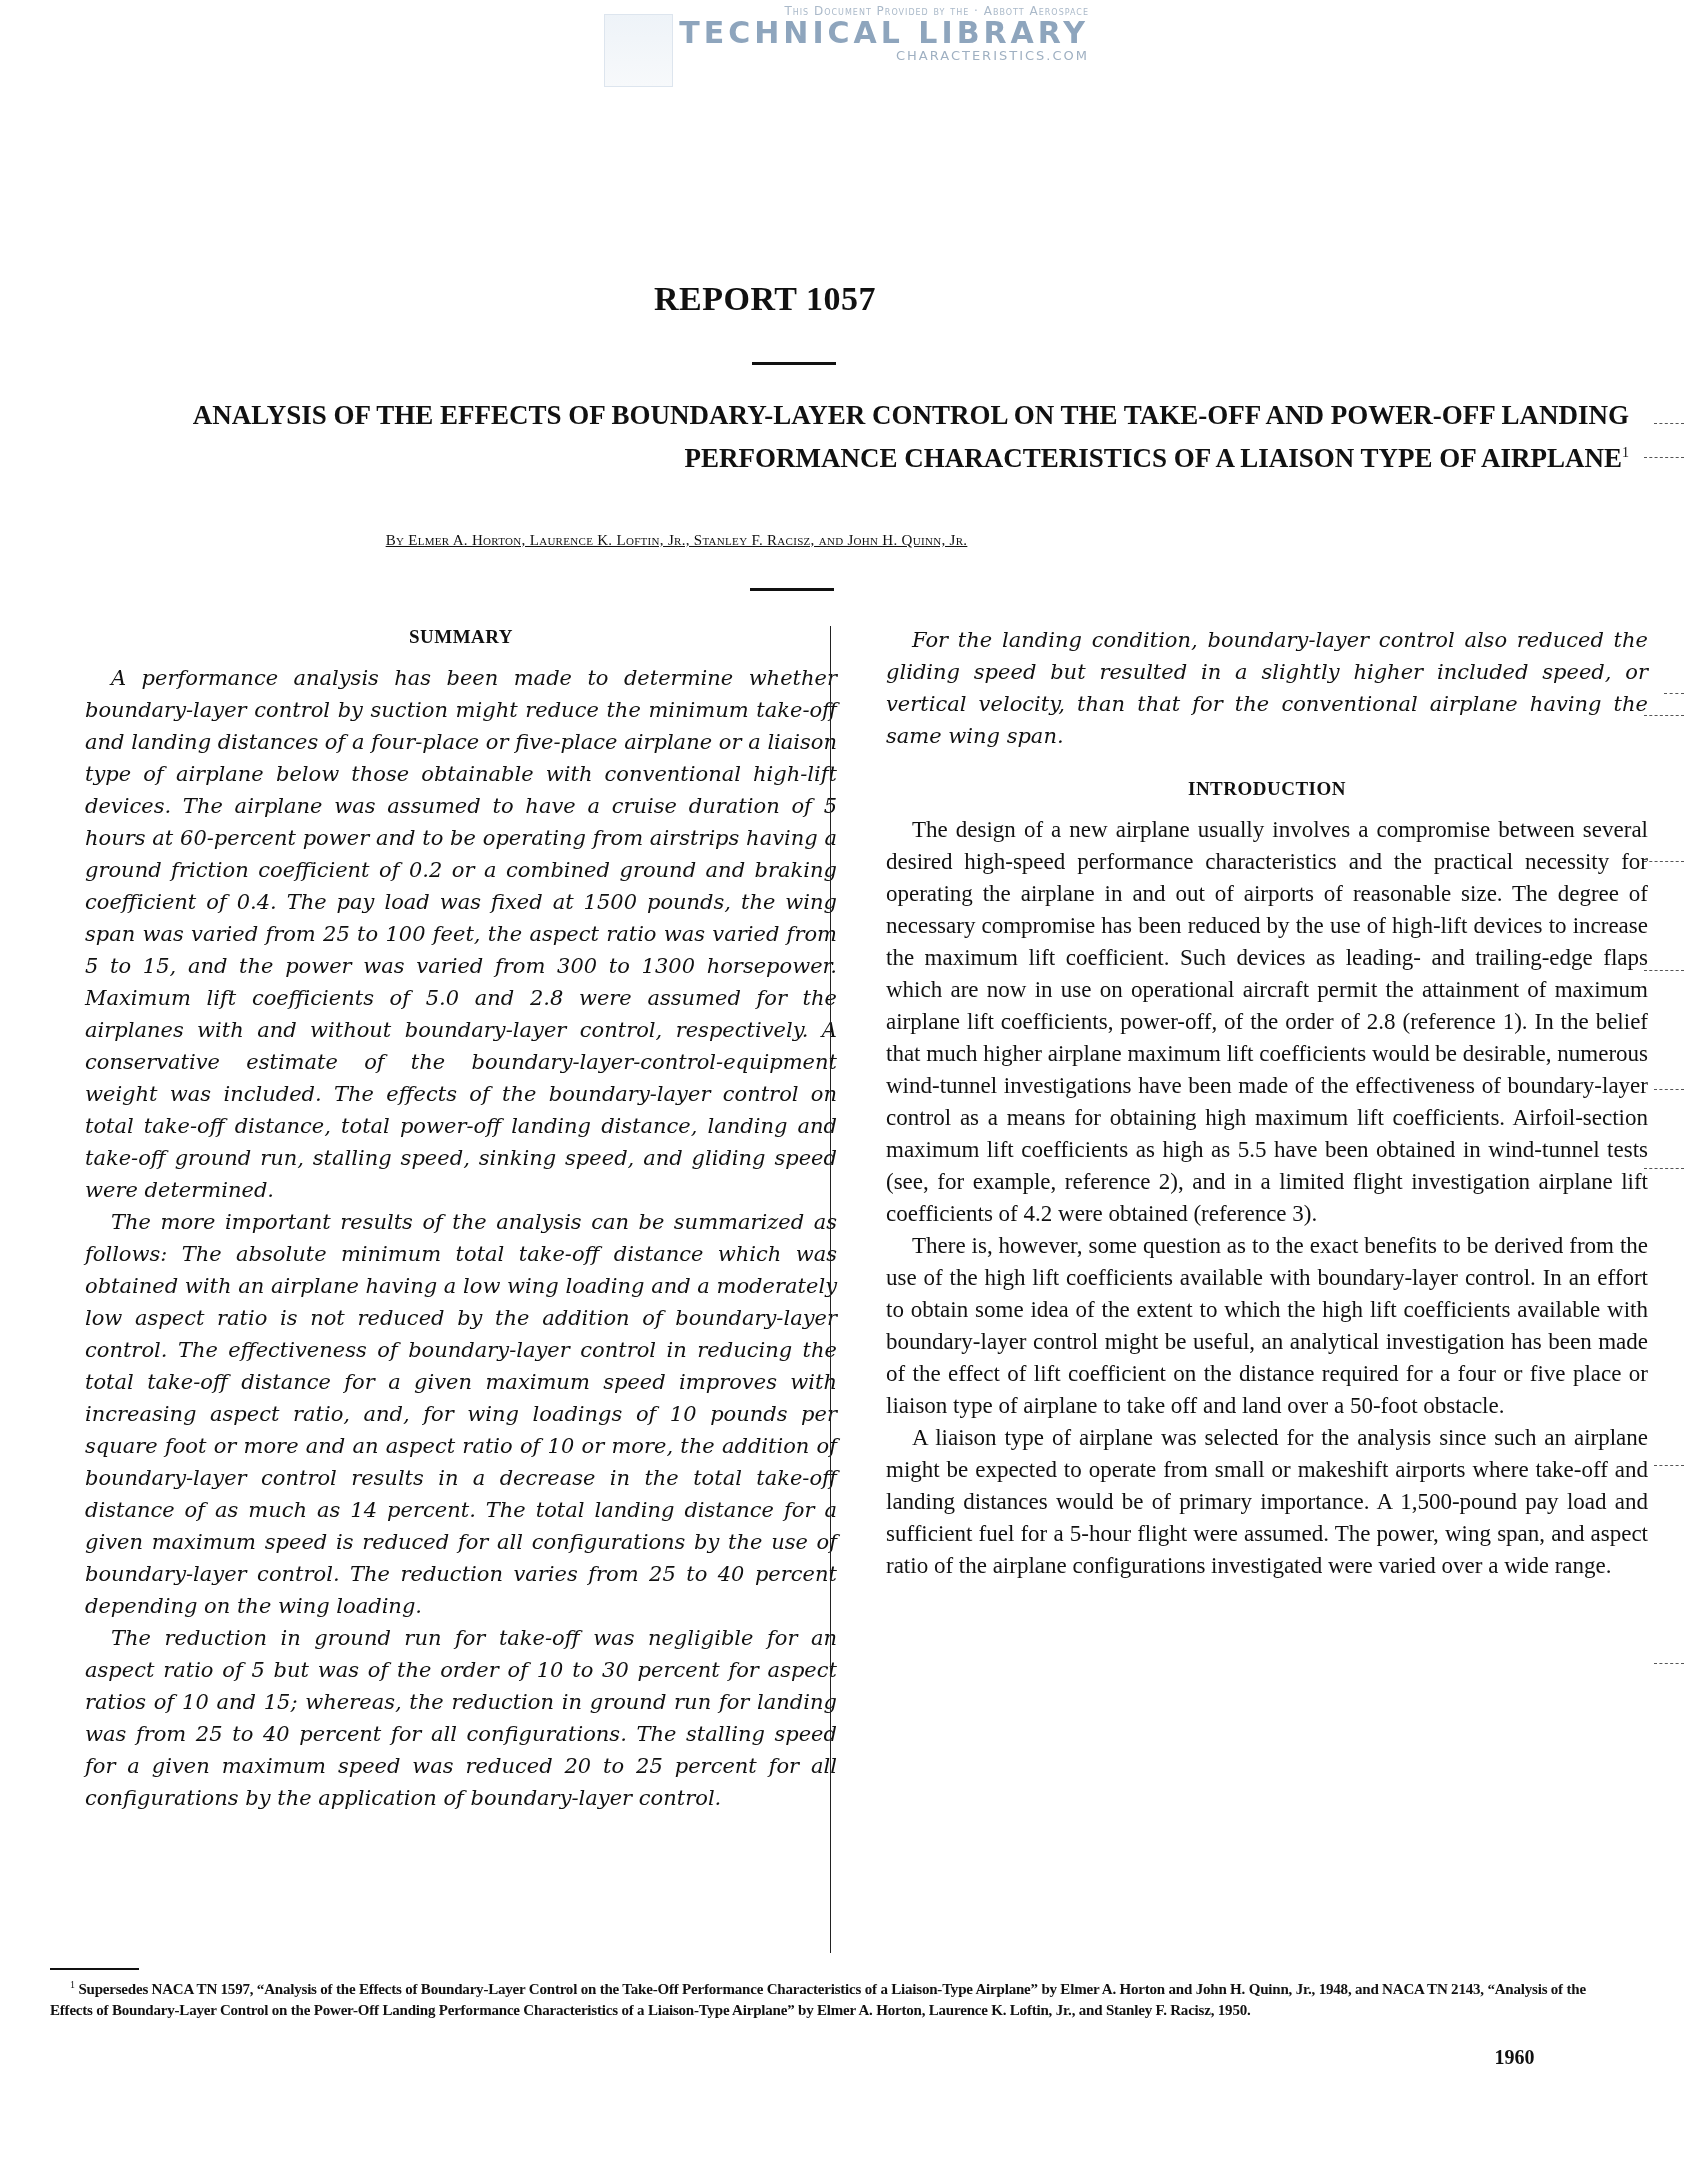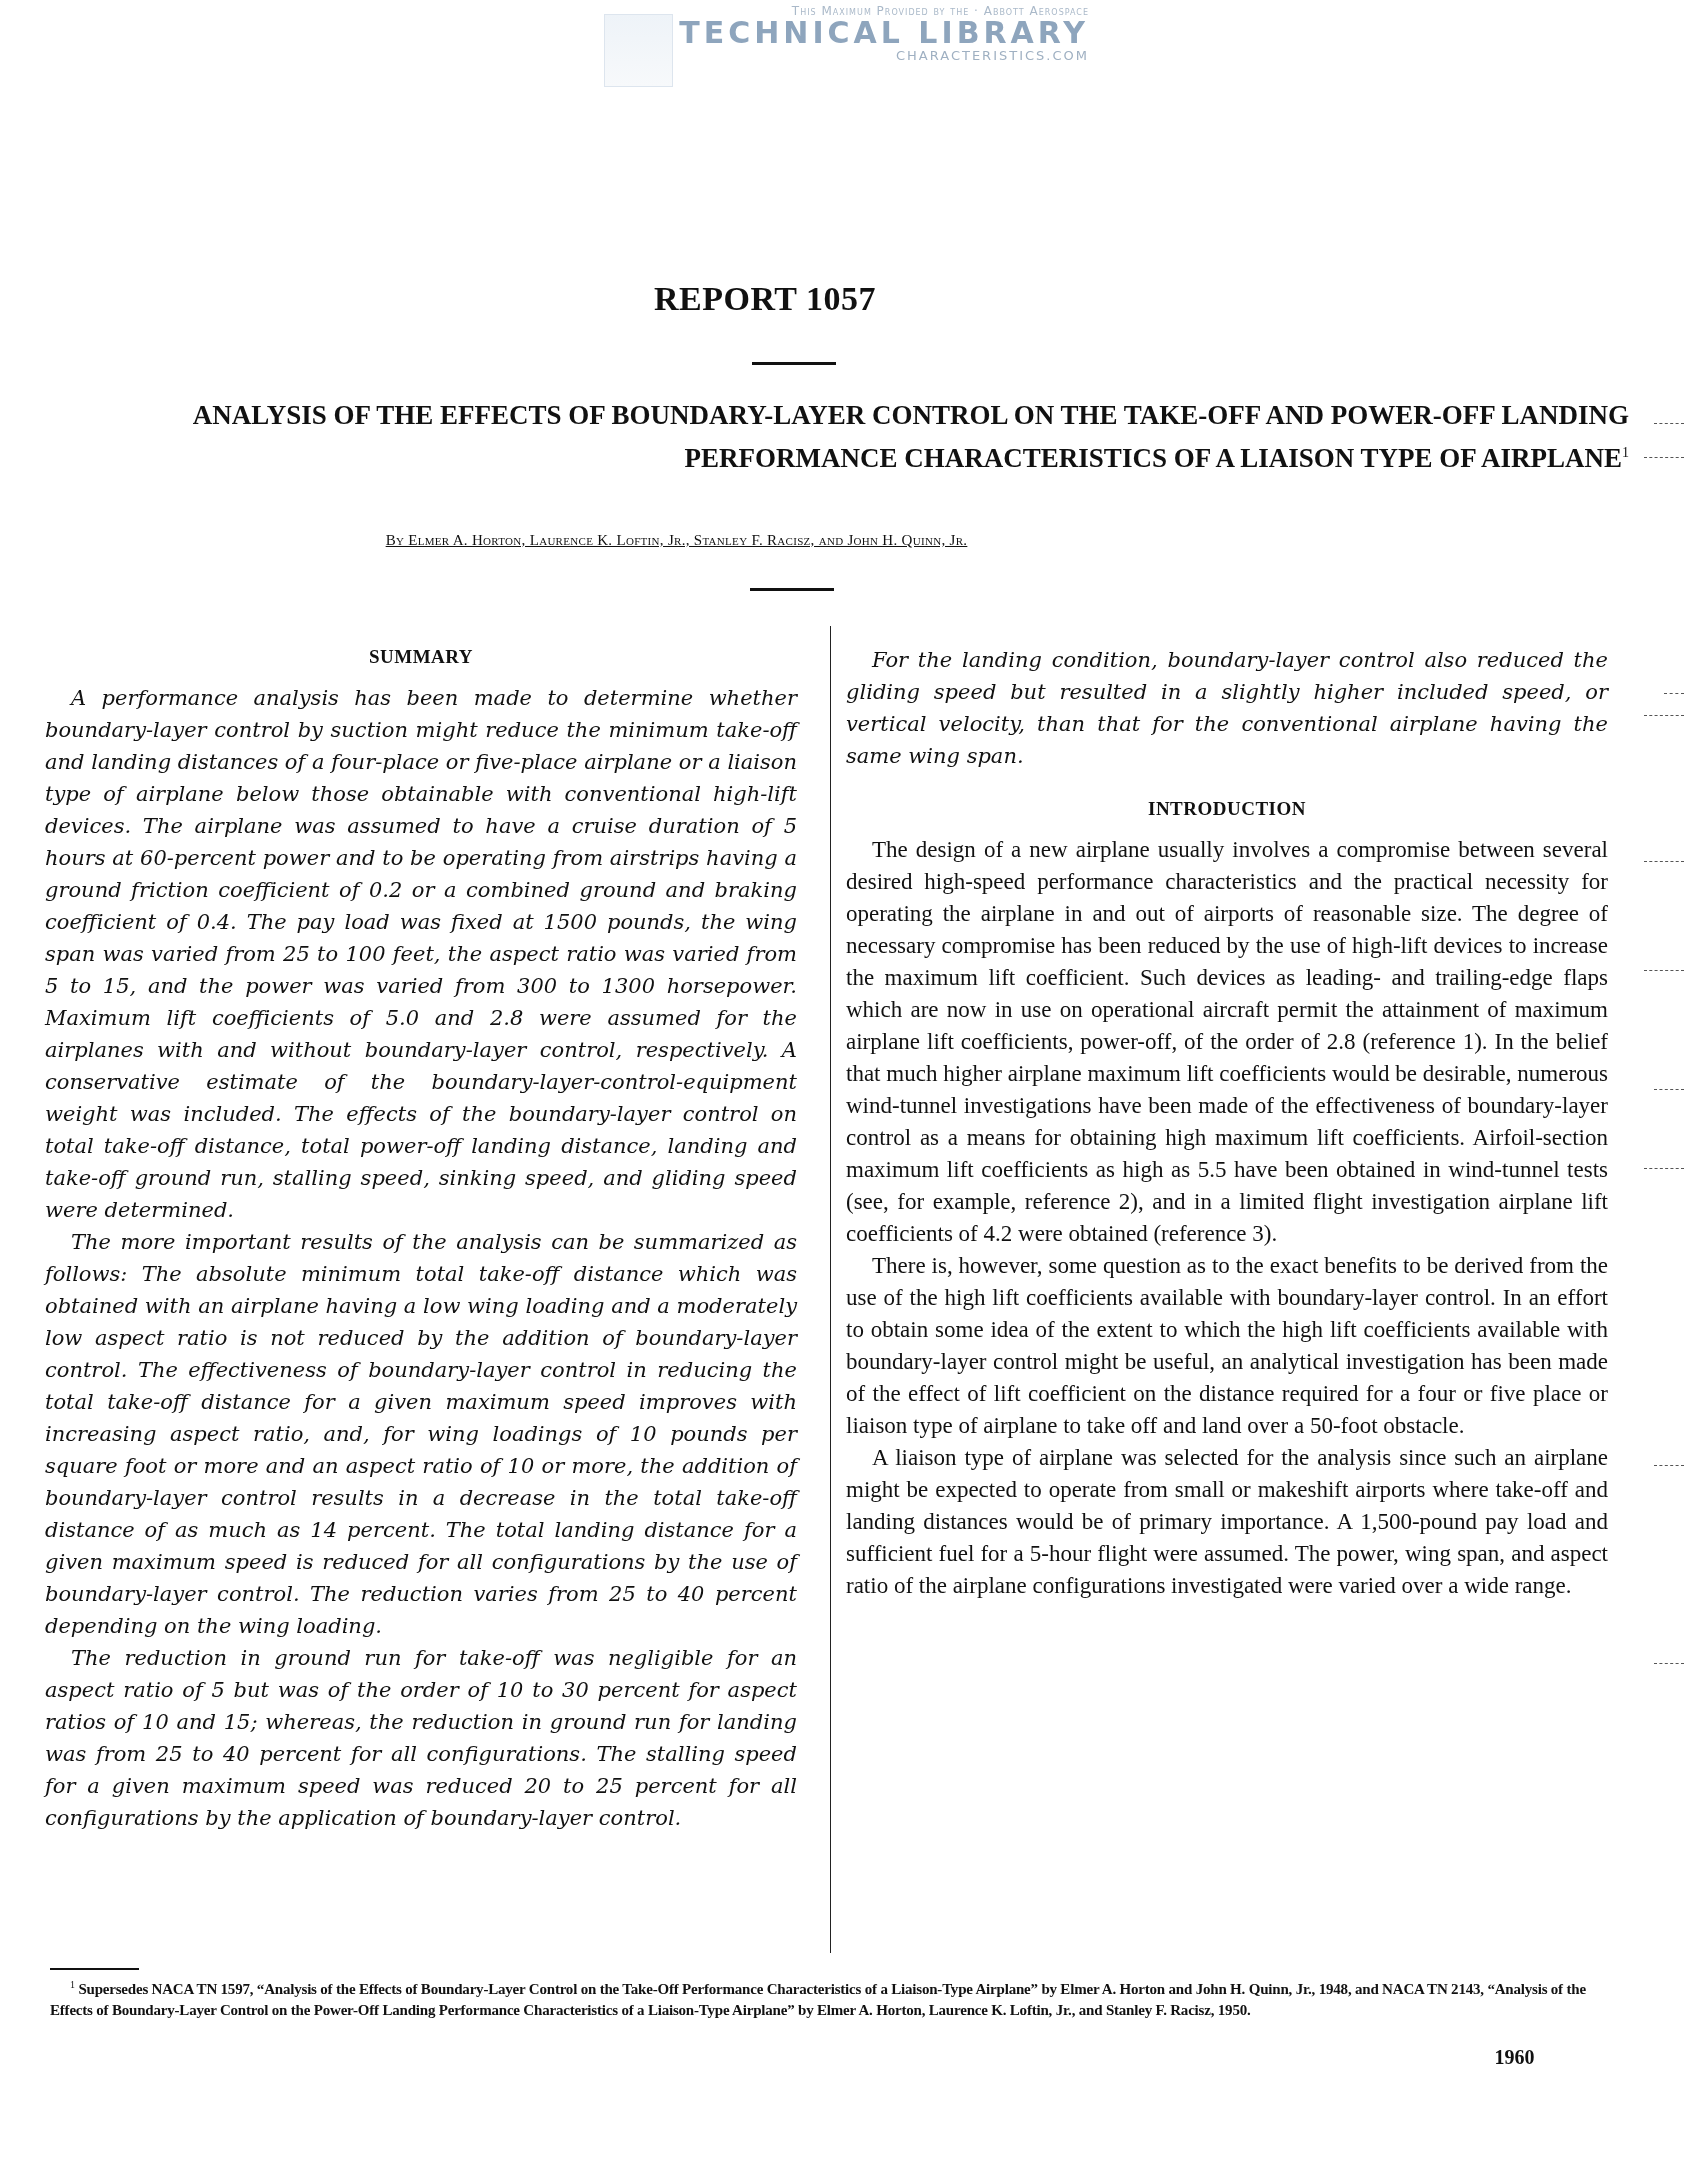--- a/index.html
+++ b/index.html
@@ -30,23 +30,24 @@
     font-family: "Liberation Serif", serif;
   }
   .title sup { font-size: 14px; font-weight: normal; }
   .authors {
     position: absolute; top: 532px; left: 0; width: 1353px; text-align: center;
     font-size: 15px; font-variant: small-caps; letter-spacing: 0.3px;
     font-family: "Liberation Serif", serif;
     text-decoration: underline;
   }
   .col {
-    position: absolute; top: 644px; width: 752px;
+    position: absolute; top: 624px; width: 752px;
     font-family: "DejaVu Serif", serif; font-size: 21px; line-height: 32px;
     text-align: justify;
+    margin-left: 40px;
   }
   .col-left { left: 45px; }
   .col-right { left: 846px; width: 762px; }
   .col-left p { font-style: italic; }
   .col p { margin: 0; text-indent: 26px; }
   .sec-head {
     text-align: center; font-weight: bold; font-size: 19px; letter-spacing: 0.5px;
     margin: 0 0 12px 0; line-height: 26px;
     font-family: "Liberation Serif", serif;
   }
@@ -65,21 +66,21 @@
     font-family: "Liberation Serif", serif; font-size: 20px; font-weight: bold;
   }
   .margin-marks { position: absolute; left: 1634px; top: 396px; width: 50px; }
   .mark { position: absolute; right: 0; height: 1px; border-top: 1px dashed #555; }
 </style>
 </head>
 <body>
 
 <div class="wm-page"></div>
 <div class="watermark">
-  <div class="wm-line1">This Maximum Provided by the · Abbott Aerospace</div>
+  <div class="wm-line1">This Document Provided by the · Abbott Aerospace</div>
   <div class="wm-line2">TECHNICAL LIBRARY</div>
   <div class="wm-line3">CHARACTERISTICS.COM</div>
 </div>
 
 <div class="report-no">REPORT 1057</div>
 <div class="rule" style="left:752px; top:362px; width:84px;"></div>
 
 <div class="title">
   <span>ANALYSIS OF THE EFFECTS OF BOUNDARY-LAYER CONTROL ON THE TAKE-OFF AND POWER-OFF LANDING PERFORMANCE CHARACTERISTICS OF A LIAISON TYPE OF AIRPLANE</span><sup>1</sup>
 </div>

